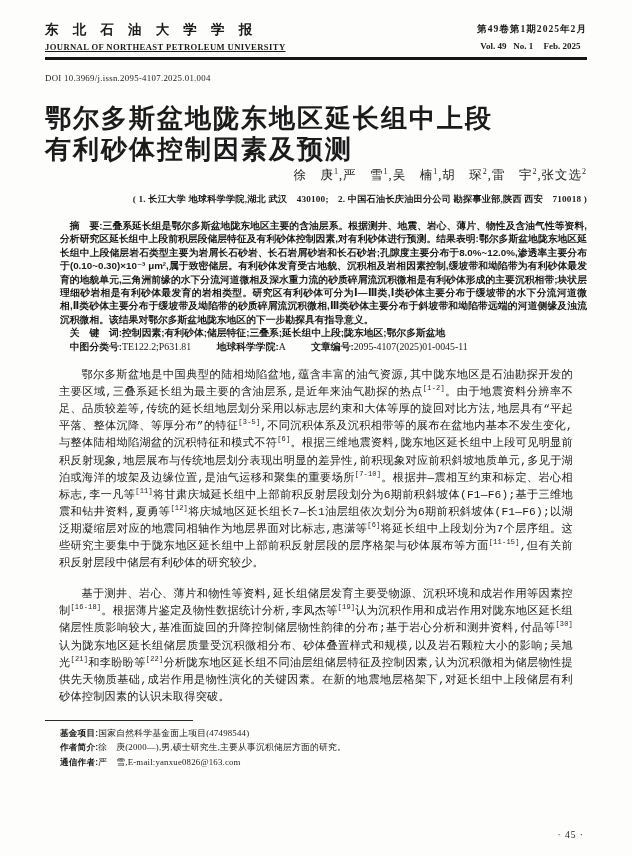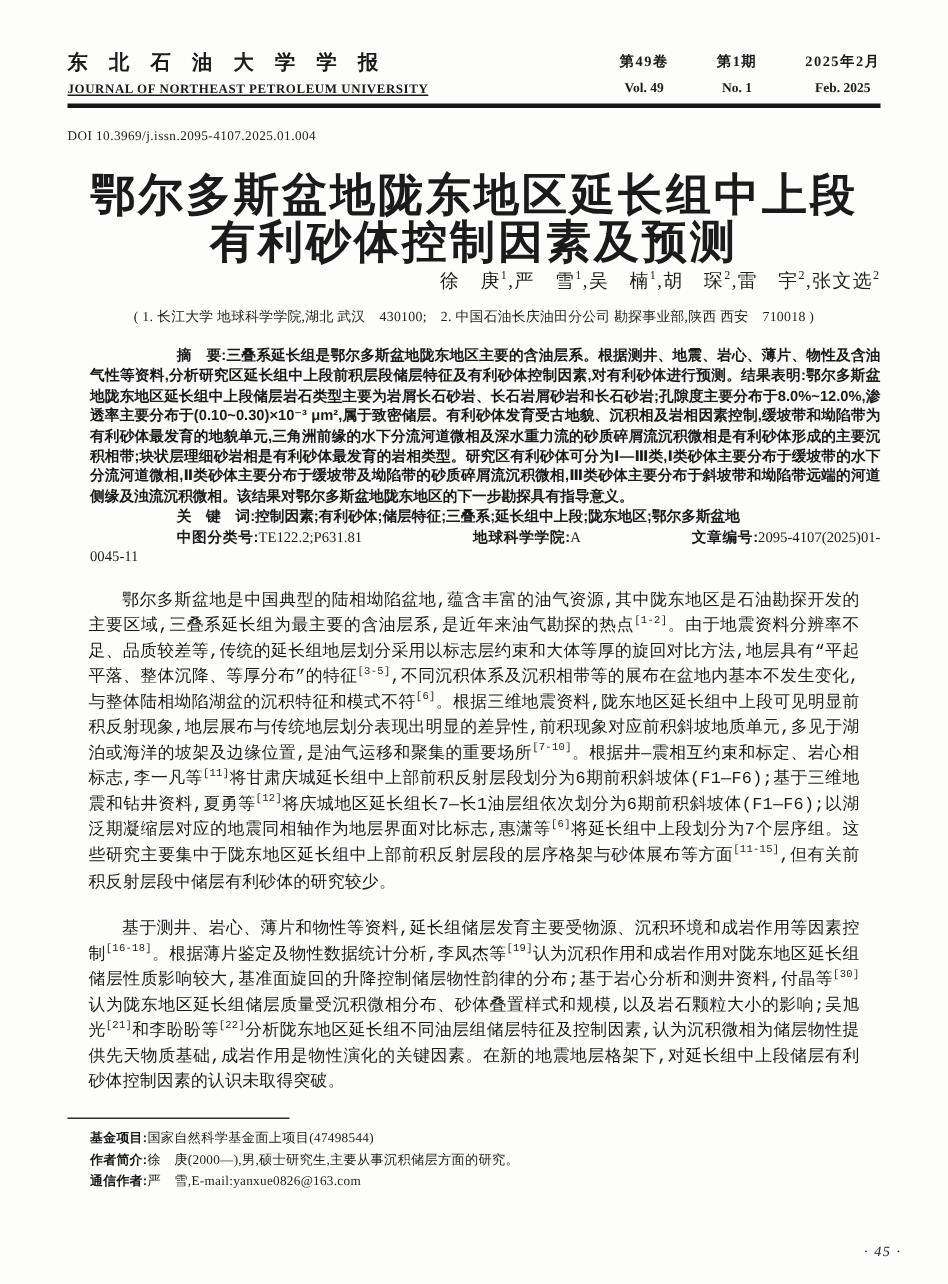--- a/index.html
+++ b/index.html
@@ -2,66 +2,66 @@
 <html lang="zh"><head>
 <meta charset="utf-8">
 <style>
   html,body{margin:0;padding:0;background:#e8e8e6;}
   .page{
     position:relative;
     width:632px;height:856px;
     margin:0 auto;
     background:#fdfdfc;
     box-sizing:border-box;
-    padding:34px 45px 20px 45px;
+    padding:22px 45px 20px 45px;
     color:#1b1b1b;
     font-family:"Liberation Serif","DejaVu Serif",serif;
     overflow:hidden;
   }
   
   .masthead{display:flex;justify-content:space-between;align-items:flex-start;}
   .jname-cn{
     font-weight:bold;font-size:13.5px;letter-spacing:1.05em;
     white-space:nowrap;line-height:1.25;
   }
   .jname-en{
     font-weight:bold;font-size:8.6px;letter-spacing:0.4px;
     white-space:nowrap;margin-top:3px;text-decoration:underline;
   }
-  .mast-right{display:flex;gap:32px;text-align:center;padding-top:1px;}
+  .mast-right{display:flex;gap:0;text-align:center;padding-top:1px;}
   .mast-col .cn{font-weight:bold;font-size:9.6px;letter-spacing:1px;white-space:nowrap;}
   .mast-col .en{font-weight:bold;font-size:9px;margin-top:5px;white-space:nowrap;}
   .mast-rule{height:3px;background:#161616;margin-top:5px;}
   
   .doi{margin-top:13px;font-size:8.8px;letter-spacing:0.3px;color:#222;}
   
   .title{
-    margin:20px 0 0 0;text-align:center;
+    margin:20px 0 0 0;text-align:left;
     font-family:"Liberation Sans","DejaVu Sans",sans-serif;
-    font-weight:bold;font-size:30px;line-height:31px;letter-spacing:2px;
+    font-weight:bold;font-size:26px;line-height:31px;letter-spacing:2px;
   }
   .authors{
     margin-top:2px;text-align:right;
     font-size:12.5px;letter-spacing:1px;
   }
   .authors sup{font-size:8px;}
   .affiliation{
-    margin-top:9px;text-align:center;
-    font-size:9.2px;letter-spacing:0.2px;color:#1d1d1d;
+    margin-top:9px;text-align:right;
+    font-size:9.2px;letter-spacing:0.2px;color:#1d1d1d;font-weight:bold;
   }
   
   .abstract{
     margin:13px 0 0 15px;
     font-family:"Liberation Sans","DejaVu Sans",sans-serif;
     font-weight:600;
     font-size:9.8px;line-height:13.4px;
     text-align:justify;
   }
   .abstract p{margin:0;text-indent:1em;}
-  .abstract .lbl{font-weight:700;margin-left:48px;}
+  .abstract .lbl{font-weight:700;}
   .abs-meta{display:block;}
   .abs-meta .val{font-family:"Liberation Serif","DejaVu Serif",serif;font-weight:400;}
   .abs-meta .gap{display:inline-block;width:2.6em;}
   
   .section-head{
     margin:13px 0 7px 0;
     font-family:"Liberation Sans","DejaVu Sans",sans-serif;
     font-weight:600;font-size:13.5px;letter-spacing:1px;
   }
   .section-head .num{margin-right:18px;}
@@ -74,22 +74,22 @@
   
   .foot-rule{width:148px;height:1px;background:#2a2a2a;margin:9px 0 5px 0;}
   .fn-line{
     margin-left:15px;font-size:8.8px;line-height:14.6px;letter-spacing:0.2px;
   }
   .fn-line b{
     font-family:"Liberation Sans","DejaVu Sans",sans-serif;
     font-weight:700;font-size:8.6px;
   }
   .pagenum{
-    position:absolute;right:31px;bottom:16px;
-    font-size:9.5px;letter-spacing:1px;color:#15151f;font-style:italic;
+    position:absolute;right:48px;bottom:16px;
+    font-size:9.5px;letter-spacing:1px;color:#15151f;
   }
 </style>
 </head>
 <body>
 
 <div class="page">
 
   <header class="masthead">
     <div class="mast-left">
       <div class="jname-cn">东北石油大学学报</div>

